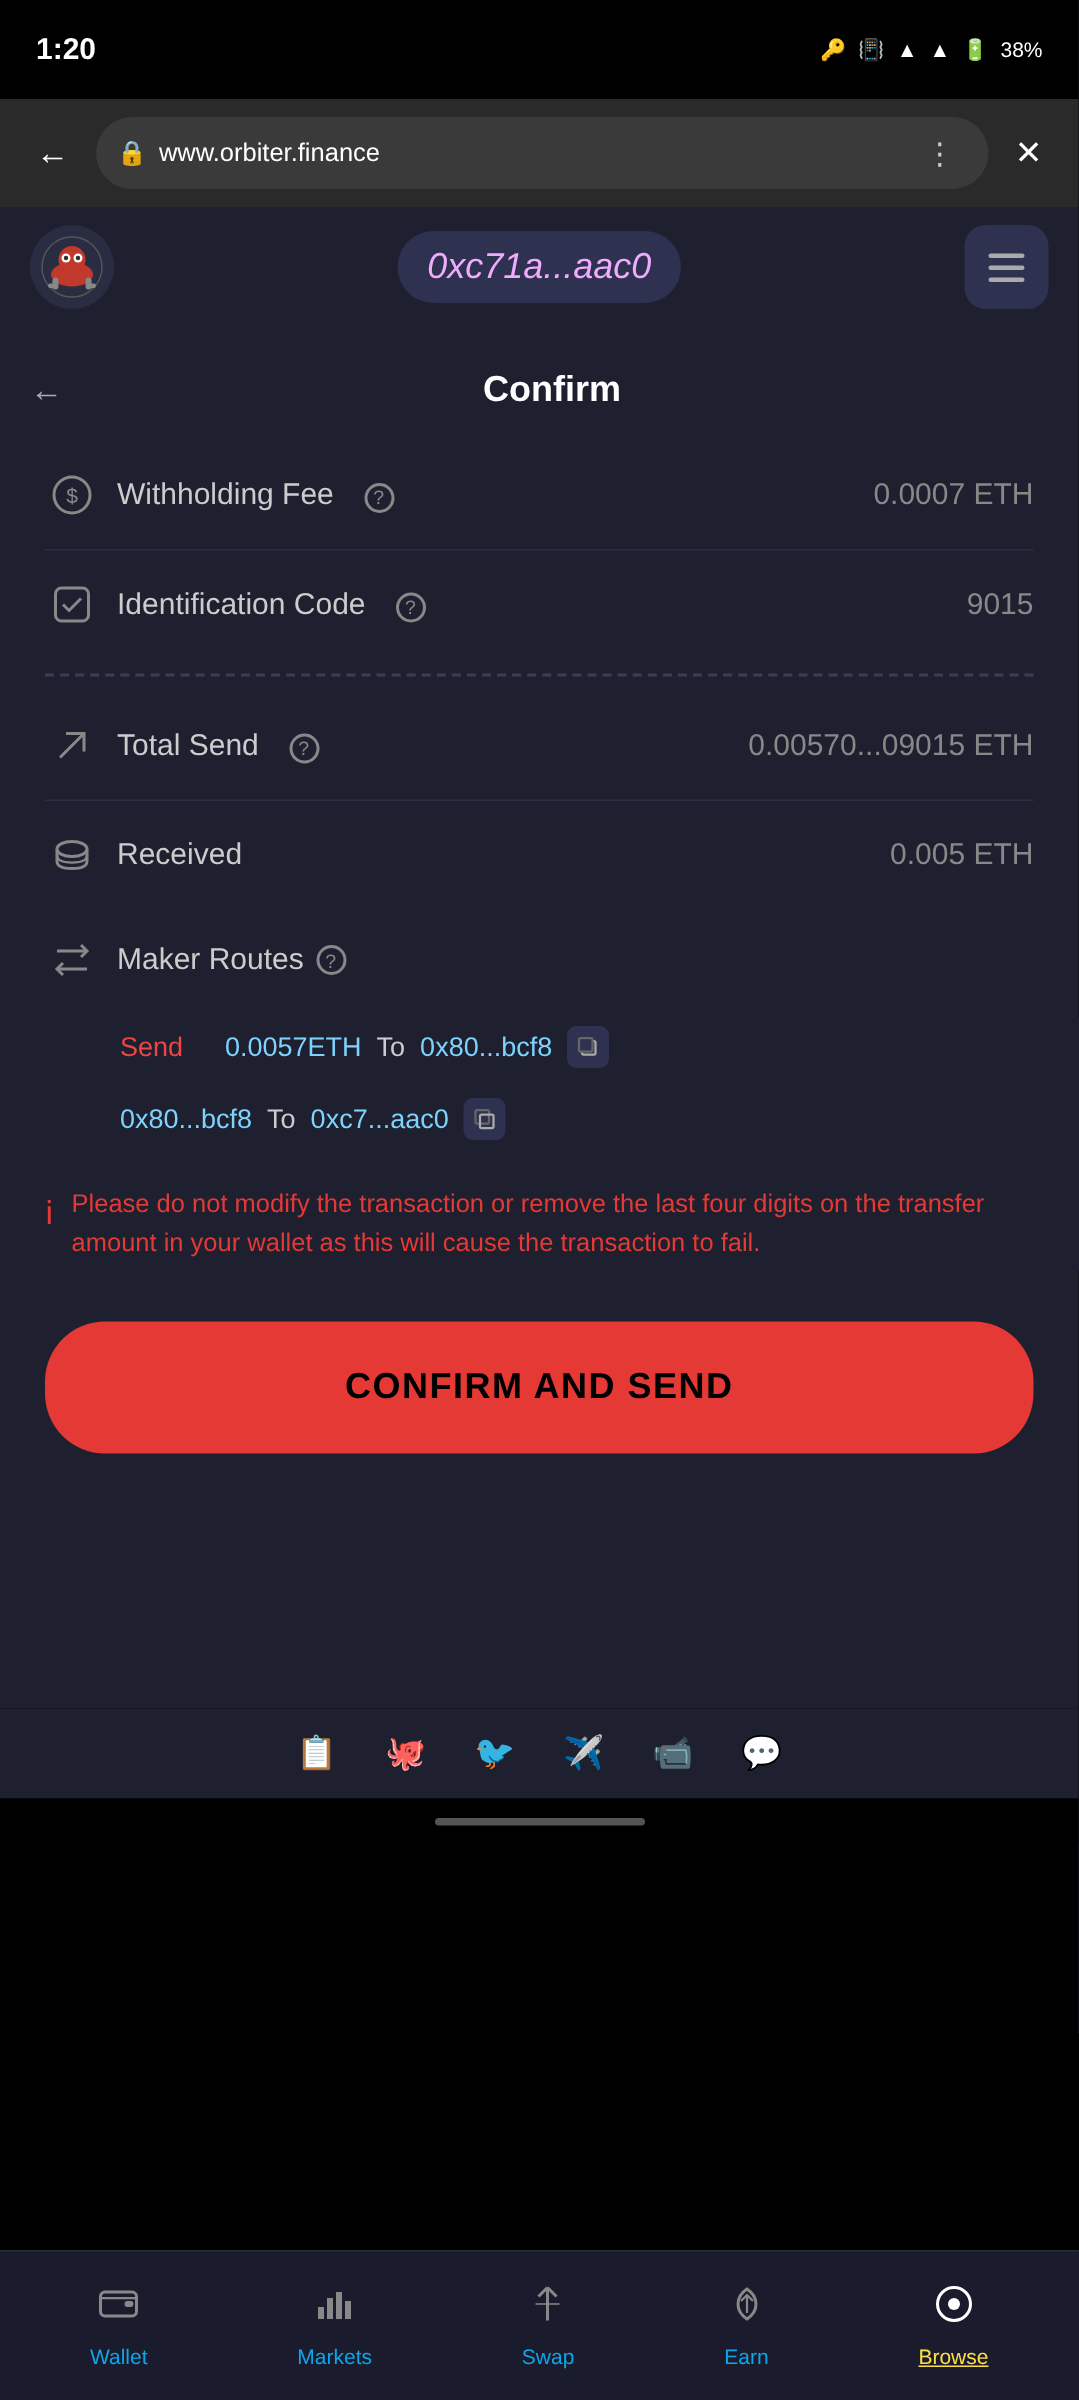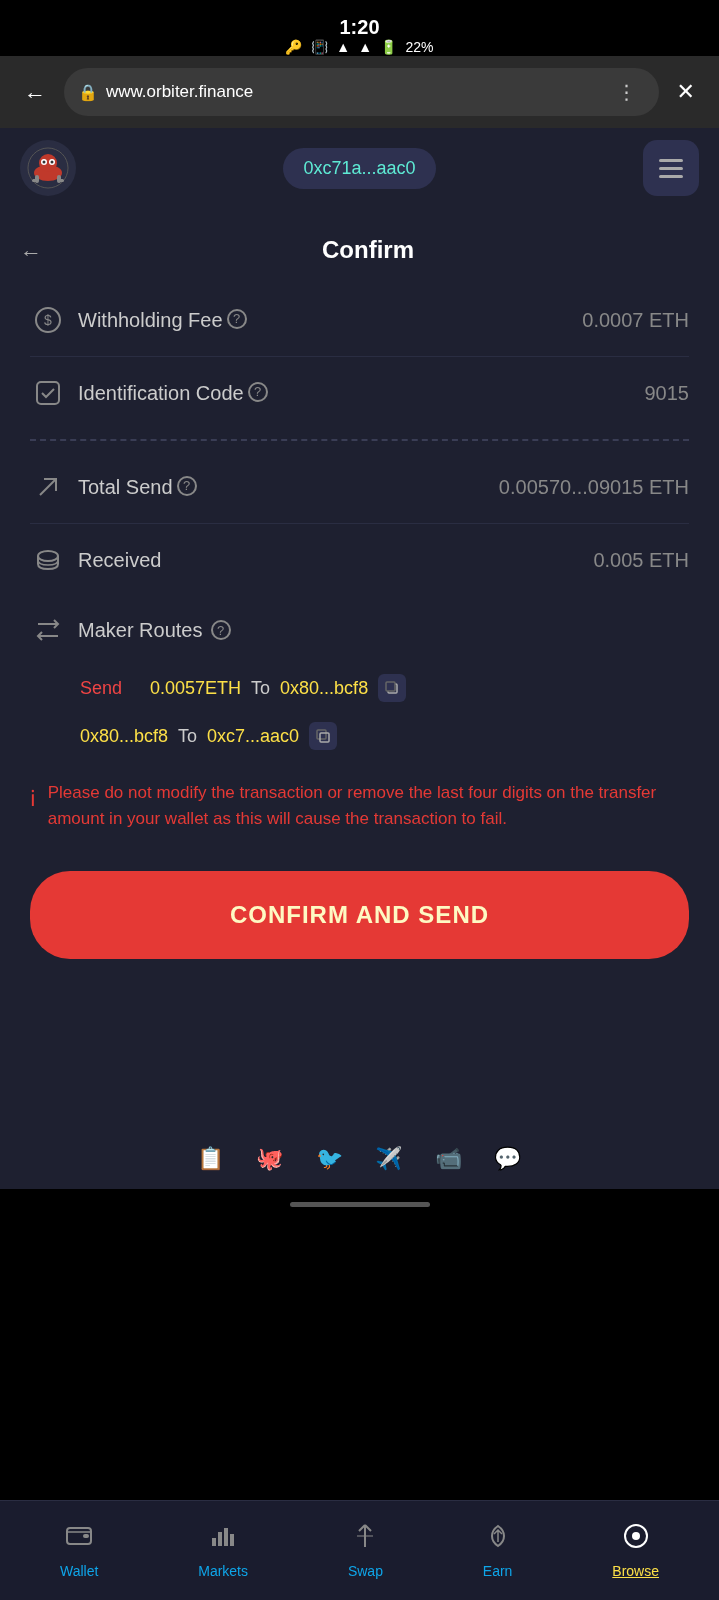--- a/index.html
+++ b/index.html
@@ -9,26 +9,25 @@
       min-height: 1600px;
       background: #000;
       font-family: -apple-system, BlinkMacSystemFont, 'Segoe UI', sans-serif;
       color: #fff;
       overflow-x: hidden;
     }
 
     
     .status-bar {
       background: #000;
-      height: 56px;
+      height: 66px;
       display: flex;
       align-items: center;
       justify-content: space-between;
-      padding: 16px 24px;
-      flex-direction: column;
+      padding: 0 24px;
     }
     .status-time {
       font-size: 20px;
       font-weight: 600;
       color: #fff;
     }
     .status-icons {
       display: flex;
       align-items: center;
       gap: 8px;
@@ -103,23 +102,24 @@
       background: #2a2d42;
       display: flex;
       align-items: center;
       justify-content: center;
       overflow: hidden;
     }
     .wallet-address-btn {
       background: #2e3150;
       border-radius: 28px;
       padding: 10px 20px;
-      font-size: 18px;
-      color: #5eead4;
-      cursor: pointer;
+      font-size: 24px;
+      color: #f0abfc;
+      cursor: pointer;
+      font-style: italic;
     }
     .menu-btn {
       background: #2e3150;
       border-radius: 14px;
       width: 56px;
       height: 56px;
       display: flex;
       flex-direction: column;
       align-items: center;
       justify-content: center;
@@ -185,22 +185,22 @@
       font-size: 20px;
       color: #888;
       margin-right: 12px;
       flex-shrink: 0;
     }
     .fee-label {
       font-size: 20px;
       color: #ccc;
       flex: 1;
       display: flex;
-      align-items: flex-start;
-      gap: 4px;
+      align-items: flex-end;
+      gap: 20px;
     }
     .question-icon {
       width: 20px;
       height: 20px;
       border-radius: 50%;
       border: 2px solid #888;
       display: flex;
       align-items: center;
       justify-content: center;
       font-size: 13px;
@@ -260,21 +260,21 @@
       align-items: center;
       padding: 10px 0;
       gap: 10px;
       font-size: 18px;
     }
     .route-label {
       color: #ef4444;
       min-width: 60px;
     }
     .route-addr {
-      color: #fde047;
+      color: #7dd3fc;
       cursor: pointer;
     }
     .route-to {
       color: #ccc;
     }
     .copy-icon {
       width: 28px;
       height: 28px;
       background: #2e3150;
       border-radius: 6px;
@@ -316,21 +316,21 @@
       border-radius: 40px;
       height: 88px;
       display: flex;
       align-items: center;
       justify-content: center;
       cursor: pointer;
     }
     .confirm-btn-text {
       font-size: 24px;
       font-weight: 700;
-      color: #fef9c3;
+      color: #000000;
       letter-spacing: 1px;
     }
 
     
     .social-strip {
       background: #1e2030;
       height: 60px;
       display: flex;
       align-items: center;
       justify-content: center;
@@ -404,21 +404,21 @@
 <body>
 
 <div class="status-bar">
   <span class="status-time">1:20</span>
   <div class="status-icons">
     <span>🔑</span>
     <span>📳</span>
     <span>▲</span>
     <span>▲</span>
     <span>🔋</span>
-    <span>22%</span>
+    <span>38%</span>
   </div>
 </div>
 
 <div class="browser-bar">
   <span class="browser-back">←</span>
   <div class="browser-url-wrap">
     <span class="lock-icon">🔒</span>
     <span class="url-text">www.orbiter.finance</span>
     <span class="dots-btn">⋮</span>
   </div>

